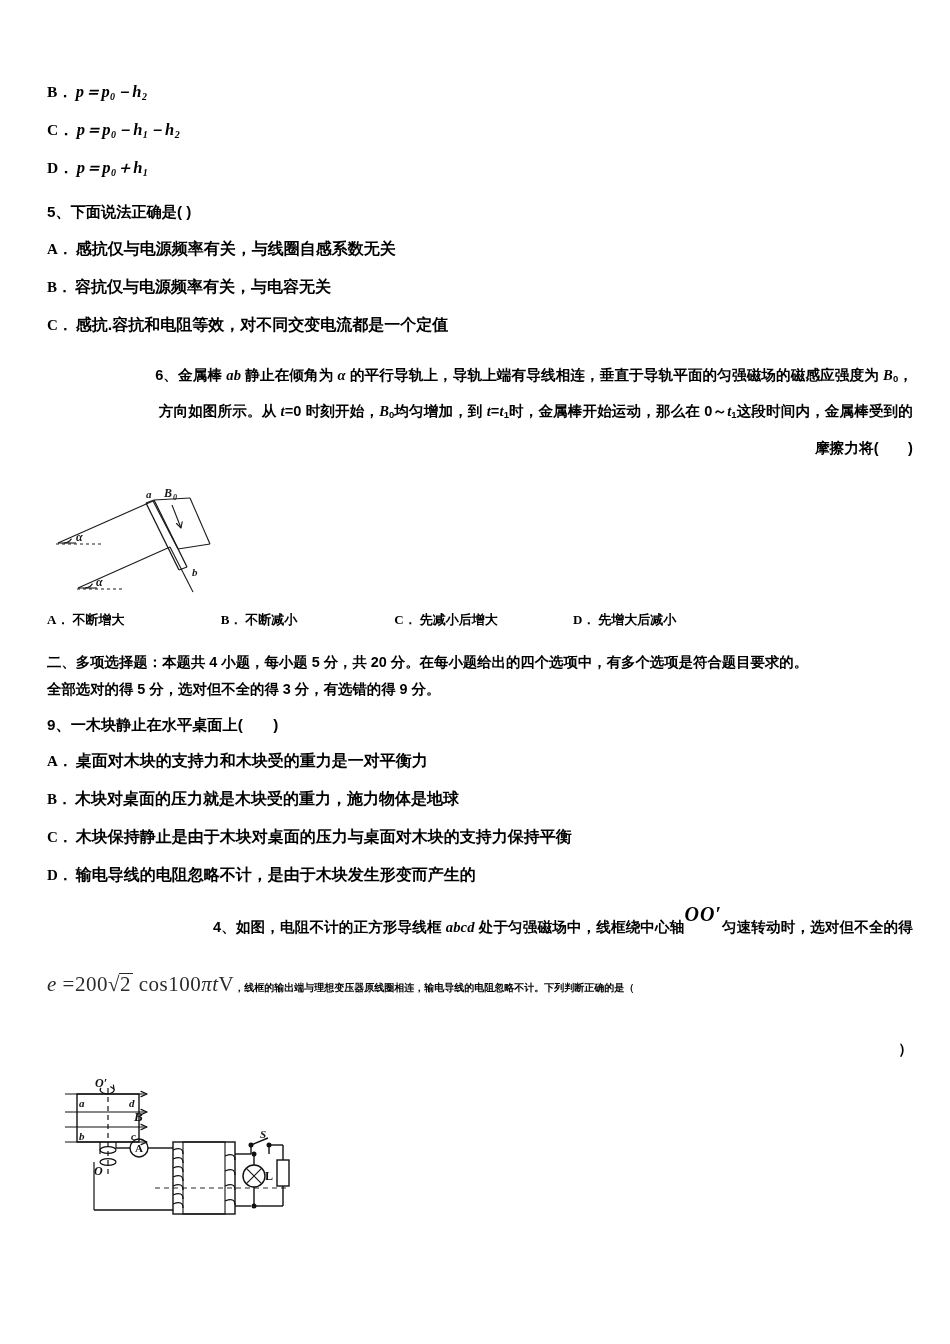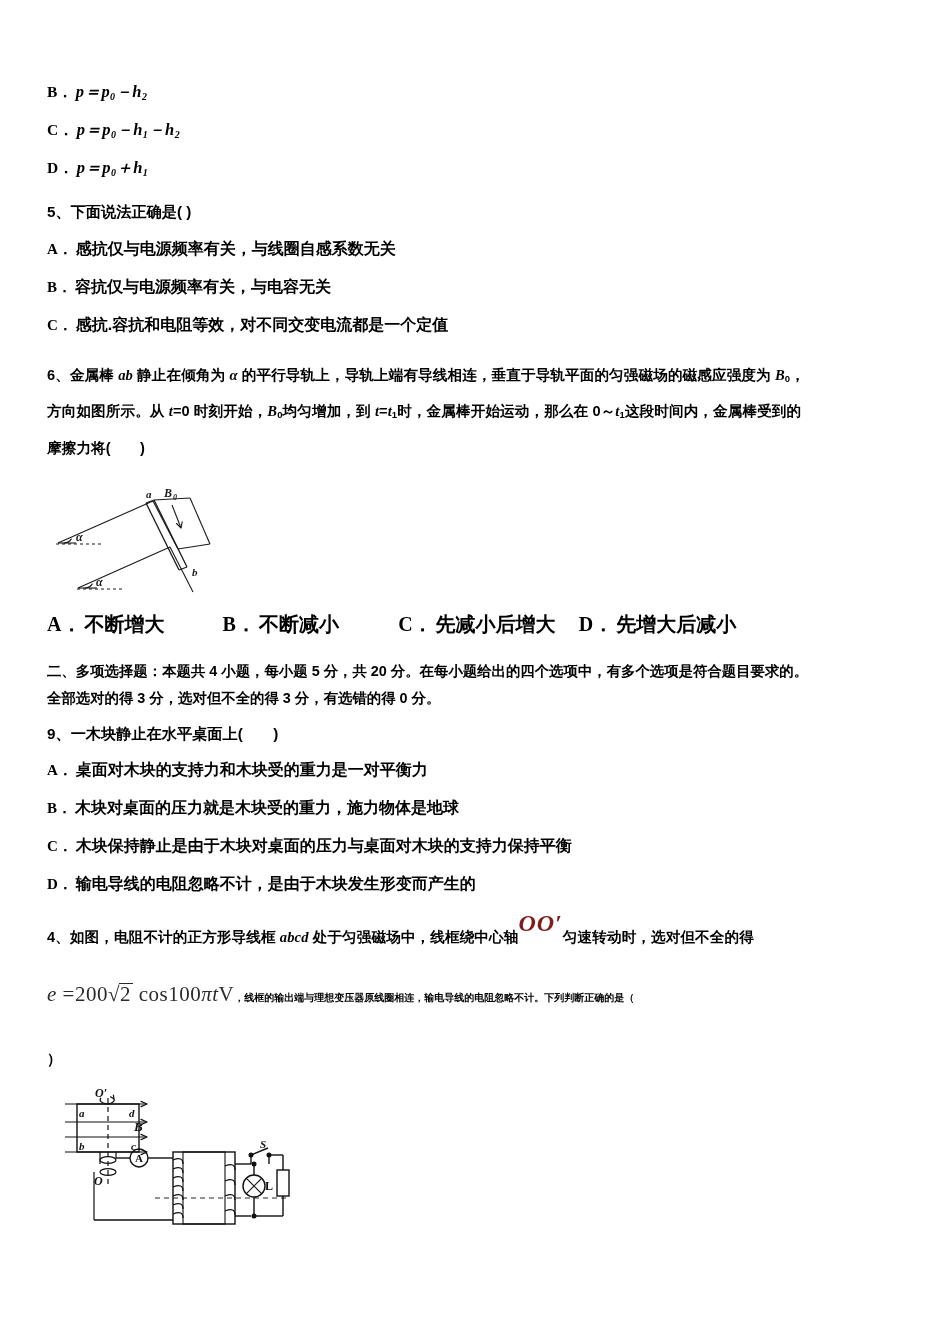--- a/index.html
+++ b/index.html
@@ -81,36 +81,37 @@
     font-size: 15px;
   }
 
   
   .para {
     font-family: "Liberation Sans", "DejaVu Sans", sans-serif;
     font-weight: bold;
     font-size: 14.6px;
     line-height: 33px;
     letter-spacing: 0.1px;
+    text-align: right;
   }
   .para i, .ital {
     font-style: italic;
     font-family: "Liberation Serif", serif;
     font-weight: bold;
   }
   .para sub {
     font-size: 9.5px;
     vertical-align: -0.26em;
   }
 
   
   .row-choices {
     font-family: "Liberation Sans", "DejaVu Sans", sans-serif;
     font-weight: bold;
-    font-size: 20px;
+    font-size: 13px;
     white-space: nowrap;
   }
   .row-choices .cell {
     display: inline-block;
   }
 
   .section-head {
     font-family: "Liberation Sans", "DejaVu Sans", sans-serif;
     font-weight: bold;
     font-size: 14.4px;
@@ -154,22 +155,22 @@
   }
   .sqrt-wrap .rad-body {
     border-top: 1.3px solid #2b2b2b;
     padding: 0 2px 0 1px;
     display: inline-block;
     font-style: normal;
   }
   .oo-sup {
     font-family: "Liberation Serif", "DejaVu Serif", serif;
     font-style: italic;
-    font-size: 24px;
-    color: #7f1d1d;
+    font-size: 20px;
+    color: #000000;
     position: relative;
     top: -11px;
     letter-spacing: 1px;
   }
 </style>
 </head>
 <body>
 
 <div class="page">
 <div class="content">
@@ -254,21 +255,21 @@
     </span>
     <span class="cell" style="width:175px">
       <span class="opt-label">C．</span><span>先减小后增大</span>
     </span>
     <span class="cell">
       <span class="opt-label">D．</span><span>先增大后减小</span>
     </span>
   </div>
 
   <div class="section-head">二、多项选择题：本题共 4 小题，每小题 5 分，共 20 分。在每小题给出的四个选项中，有多个选项是符合题目要求的。</div>
-  <div class="section-head">全部选对的得 3 分，选对但不全的得 3 分，有选错的得 0 分。</div>
+  <div class="section-head">全部选对的得 5 分，选对但不全的得 3 分，有选错的得 9 分。</div>
 
   <div style="height:14px"></div>
   <div class="q-line">9、一木块静止在水平桌面上(　　)</div>
   <div class="choice-line">
     <span class="opt-label">A．</span><span class="q-text">桌面对木块的支持力和木块受的重力是一对平衡力</span>
   </div>
   <div class="choice-line">
     <span class="opt-label">B．</span><span class="q-text">木块对桌面的压力就是木块受的重力，施力物体是地球</span>
   </div>
   <div class="choice-line">

